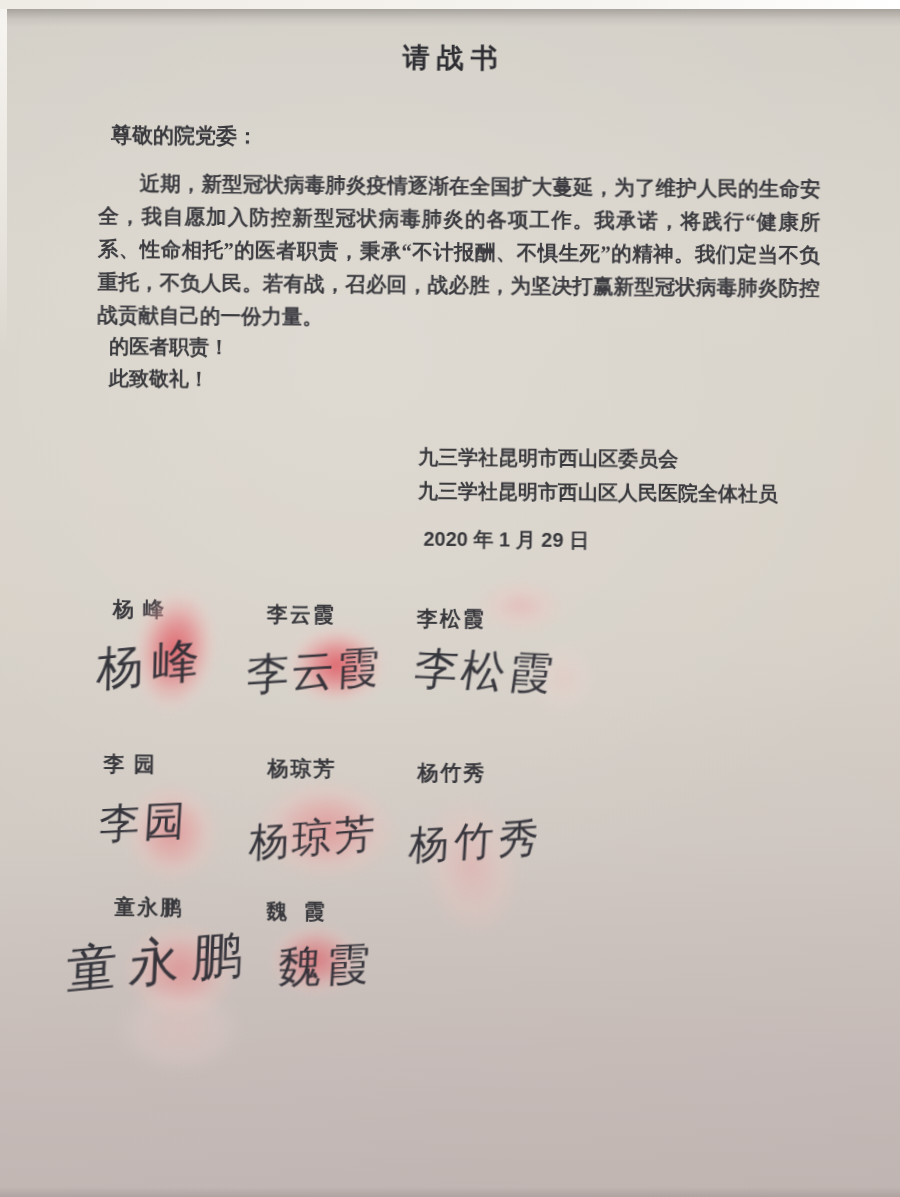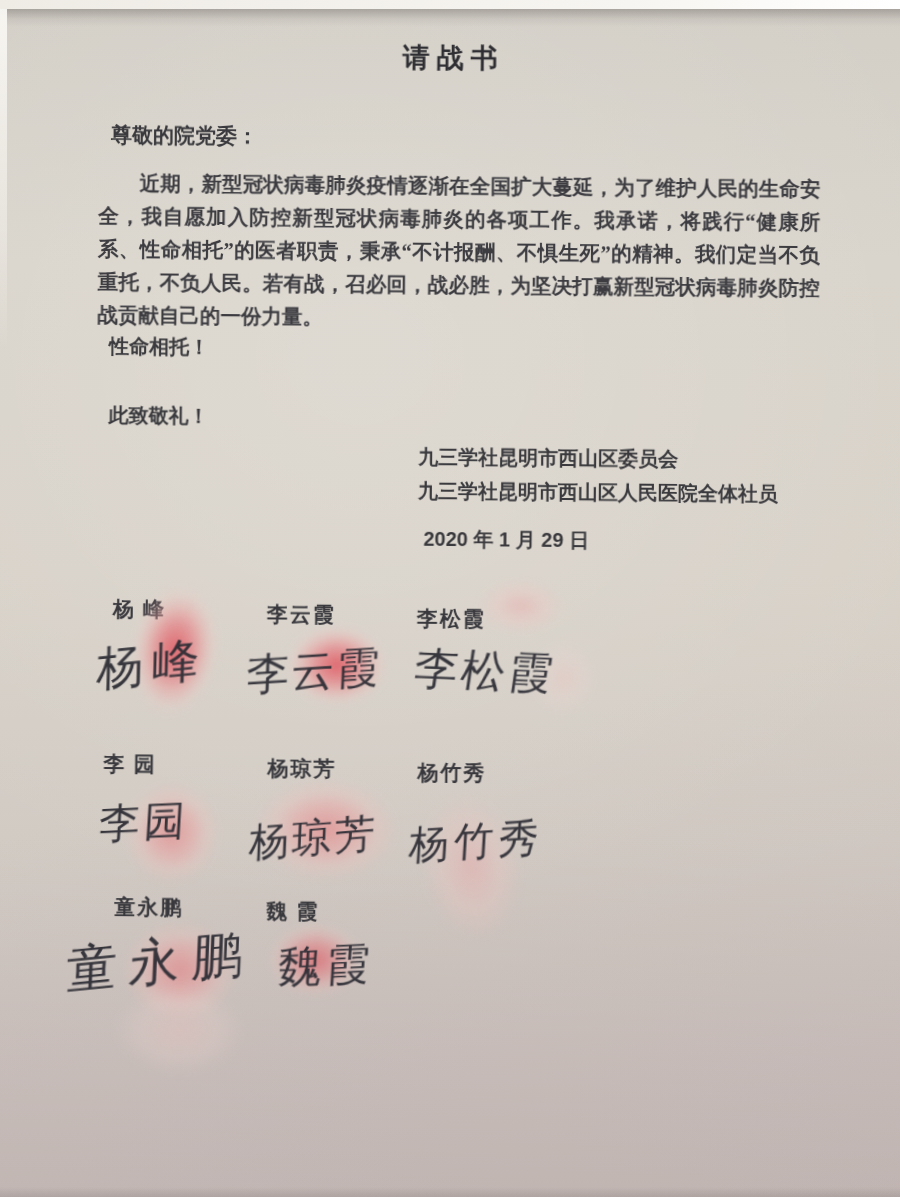--- a/index.html
+++ b/index.html
@@ -29,21 +29,21 @@
     color:#3a3a3e;filter:blur(.25px);}
 
   .title{position:absolute;left:0;top:40px;width:900px;text-align:center;
     font-size:27px;font-weight:700;letter-spacing:7px;color:#2e2e33;
     font-family:"Liberation Sans","DejaVu Sans",sans-serif;}
   .salutation{position:absolute;left:108px;top:124px;font-size:21px;font-weight:700;}
   .paragraph{position:absolute;left:96px;top:170px;width:722px;
     font-size:20.5px;line-height:33px;text-align:justify;text-indent:2em;
     font-weight:700;color:#3c3c41;}
   .closing1{position:absolute;left:108px;top:336px;font-size:20px;font-weight:700;}
-  .closing2{position:absolute;left:108px;top:368px;font-size:20px;font-weight:700;margin-top:37px;}
+  .closing2{position:absolute;left:108px;top:368px;font-size:20px;font-weight:700;}
   .org1{position:absolute;left:418px;top:444px;font-size:20px;font-weight:700;}
   .org2{position:absolute;left:418px;top:478px;font-size:20px;font-weight:700;}
   .dateline{position:absolute;left:424px;top:526px;font-size:20px;font-weight:700;
     font-family:"Liberation Sans","DejaVu Sans",sans-serif;}
 
   .pname{position:absolute;font-size:21px;font-weight:700;color:#38383d;letter-spacing:2px;}
 
   
   .fp{position:absolute;border-radius:50%;filter:blur(3px);}
   .fp-strong{background:radial-gradient(closest-side at 46% 44%,
@@ -73,21 +73,21 @@
 <div class="edge-bottom-shadow"></div>
 
 <div class="content">
 
   <div class="title">请战书</div>
 
   <div class="salutation">尊敬的院党委：</div>
 
   <div class="paragraph">近期，新型冠状病毒肺炎疫情逐渐在全国扩大蔓延，为了维护人民的生命安全，我自愿加入防控新型冠状病毒肺炎的各项工作。我承诺，将践行“健康所系、性命相托”的医者职责，秉承“不计报酬、不惧生死”的精神。我们定当不负重托，不负人民。若有战，召必回，战必胜，为坚决打赢新型冠状病毒肺炎防控战贡献自己的一份力量。</div>
 
-  <div class="closing1">性命相托！</div>
+  <div class="closing1">的医者职责！</div>
   <div class="closing2">此致敬礼！</div>
 
   <div class="org1">九三学社昆明市西山区委员会</div>
   <div class="org2">九三学社昆明市西山区人民医院全体社员</div>
 
   <div class="dateline">2020 年 1 月 29 日</div>
 
   <div class="pname" style="left:114px;top:598px;">杨 峰</div>
   <div class="pname" style="left:268px;top:602px;">李云霞</div>
   <div class="pname" style="left:418px;top:605px;">李松霞</div>
@@ -107,21 +107,21 @@
 
   <div class="fp fp-med" style="left:126px;top:783px;width:102px;height:116px;"></div>
   <div class="fp fp-med" style="left:256px;top:778px;width:152px;height:116px;"></div>
   <div class="fp fp-light" style="left:424px;top:792px;width:102px;height:154px;transform:rotate(-10deg);"></div>
 
   <div class="sig" style="left:102px;top:798px;font-size:41px;letter-spacing:4px;transform:rotate(-3deg) skewX(-6deg);">李园</div>
   <div class="sig" style="left:252px;top:812px;font-size:40px;letter-spacing:3px;transform:rotate(-5deg) skewX(-7deg);">杨琼芳</div>
   <div class="sig" style="left:412px;top:814px;font-size:40px;letter-spacing:5px;transform:rotate(-4deg) skewX(-7deg);">杨竹秀</div>
 
   <div class="pname" style="left:118px;top:896px;">童永鹏</div>
-  <div class="pname" style="left:270px;top:899px;">魏 霞</div>
+  <div class="pname" style="left:270px;top:899px;font-family:Liberation Mono, monospace;">魏 霞</div>
 
   <div class="fp fp-med" style="left:126px;top:922px;width:122px;height:112px;"></div>
   <div class="fp fp-xlight" style="left:118px;top:986px;width:132px;height:92px;"></div>
   <div class="fp fp-strong" style="left:270px;top:922px;width:108px;height:88px;opacity:.75;"></div>
 
   <div class="sig" style="left:70px;top:930px;font-size:51px;letter-spacing:12px;transform:rotate(-6deg) skewX(-8deg);">童永鹏</div>
   <div class="sig" style="left:282px;top:938px;font-size:44px;letter-spacing:4px;transform:rotate(-3deg) skewX(-6deg);">魏霞</div>
 
 </div>
 

